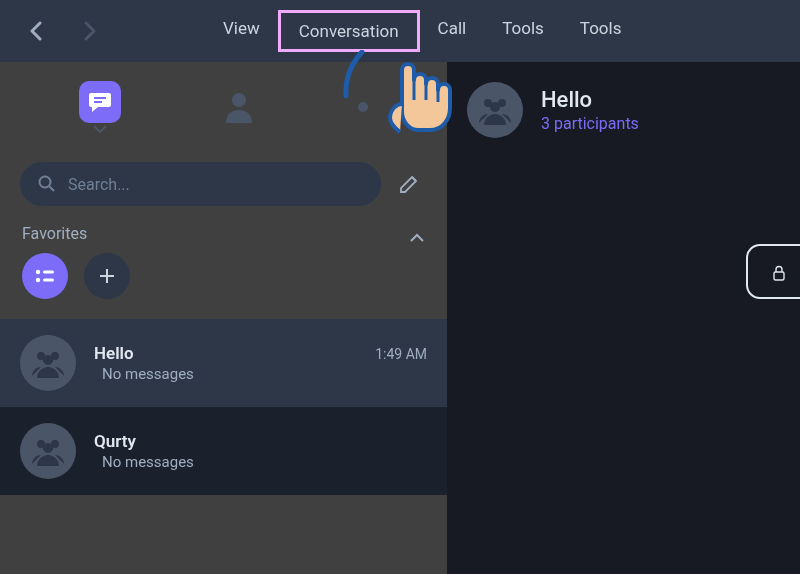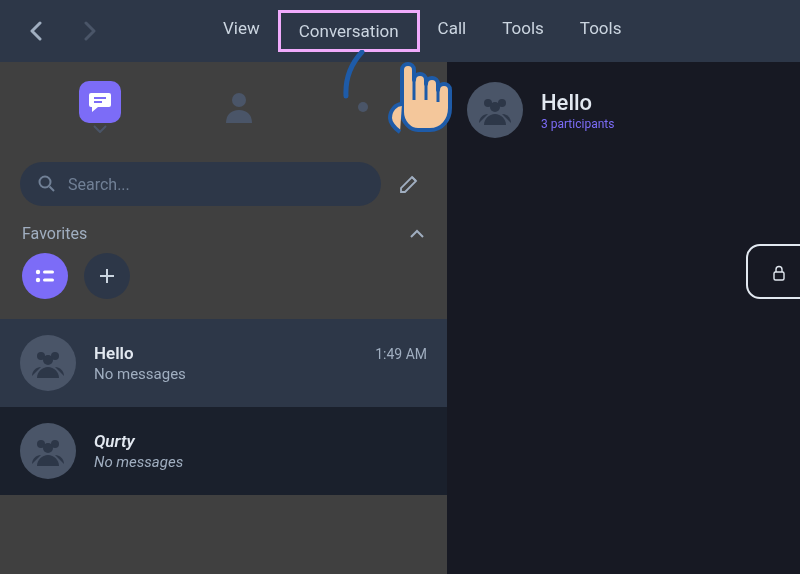--- a/index.html
+++ b/index.html
@@ -25,43 +25,43 @@
   .tab-dropdown { color: #4a5568; margin-top: 2px; }
   .tab-dot { width: 10px; height: 10px; background: #4a5568; border-radius: 50%; position: relative; }
 
   .search-row { padding: 10px 20px; display: flex; align-items: center; gap: 10px; }
   .search-box { flex: 1; background: #2d3748; border-radius: 22px; height: 44px; display: flex; align-items: center; padding: 0 18px; color: #718096; }
   .search-box svg { margin-right: 12px; }
   .search-input { background: transparent; border: none; outline: none; color: #cbd5e0; font-size: 16px; flex: 1; }
   .search-input::placeholder { color: #718096; }
   .compose-btn { width: 36px; height: 36px; display: flex; align-items: center; justify-content: center; color: #a0aec0; cursor: pointer; }
 
-  .favorites-header { display: flex; align-items: center; justify-content: space-between; padding: 8px 22px 6px 22px; color: #a0aec0; font-size: 16px; }
+  .favorites-header { display: flex; align-items: flex-end; justify-content: space-between; padding: 8px 22px 6px 22px; color: #a0aec0; font-size: 16px; }
   .favorites-row { display: flex; align-items: center; gap: 16px; padding: 4px 22px 20px 22px; }
   .fav-chip { width: 46px; height: 46px; border-radius: 50%; display: flex; align-items: center; justify-content: center; cursor: pointer; }
   .fav-chip.notes { background: #7c6cf7; }
   .fav-chip.add { background: #2d3748; color: #cbd5e0; font-size: 22px; }
 
   .chat-list { flex: 1; }
   .chat-item { display: flex; align-items: center; padding: 16px 20px; cursor: pointer; }
   .chat-item.selected { background: #2d3748; }
-  .chat-item:not(.selected) { background: #1a202c; font-style: italic; }
+  .chat-item:not(.selected) { background: #1a202c; }
   .chat-avatar { width: 56px; height: 56px; background: #4a5568; border-radius: 50%; display: flex; align-items: center; justify-content: center; margin-right: 18px; flex-shrink: 0; }
   .chat-body { flex: 1; }
   .chat-top { display: flex; justify-content: space-between; align-items: baseline; }
   .chat-name { color: #e2e8f0; font-size: 17px; font-weight: 600; }
   .chat-time { color: #a0aec0; font-size: 14px; margin-left: 12px; }
-  .chat-sub { color: #a0aec0; font-size: 15px; margin-top: 2px; }
+  .chat-sub { color: #a0aec0; font-size: 15px; margin-top: 2px; margin-left: 8px; }
 
   
   .right-panel { flex: 1; background: #171923; padding: 20px 0 0 20px; position: relative; overflow: hidden; }
   .convo-header { display: flex; align-items: center; gap: 18px; }
   .convo-avatar { width: 56px; height: 56px; background: #4a5568; border-radius: 50%; display: flex; align-items: center; justify-content: center; }
   .convo-title { color: #e2e8f0; font-size: 22px; font-weight: 500; }
-  .convo-sub { color: #7c6cf7; font-size: 12px; margin-top: 2px; }
+  .convo-sub { color: #7c6cf7; font-size: 16px; margin-top: 2px; }
 
   .info-bubble { position: absolute; top: 182px; right: -20px; border: 2px solid #e2e8f0; border-radius: 14px; padding: 16px 24px; color: #e2e8f0; font-size: 17px; text-align: center; line-height: 1.5; display:flex; align-items:flex-start; gap:8px;}
   .info-bubble .lock { margin-top:3px; }
 
   
   .pointer-overlay { position: absolute; left: 342px; top: 50px; width: 120px; height: 120px; pointer-events: none; }
 
   
   svg { display: block; }
 </style>

